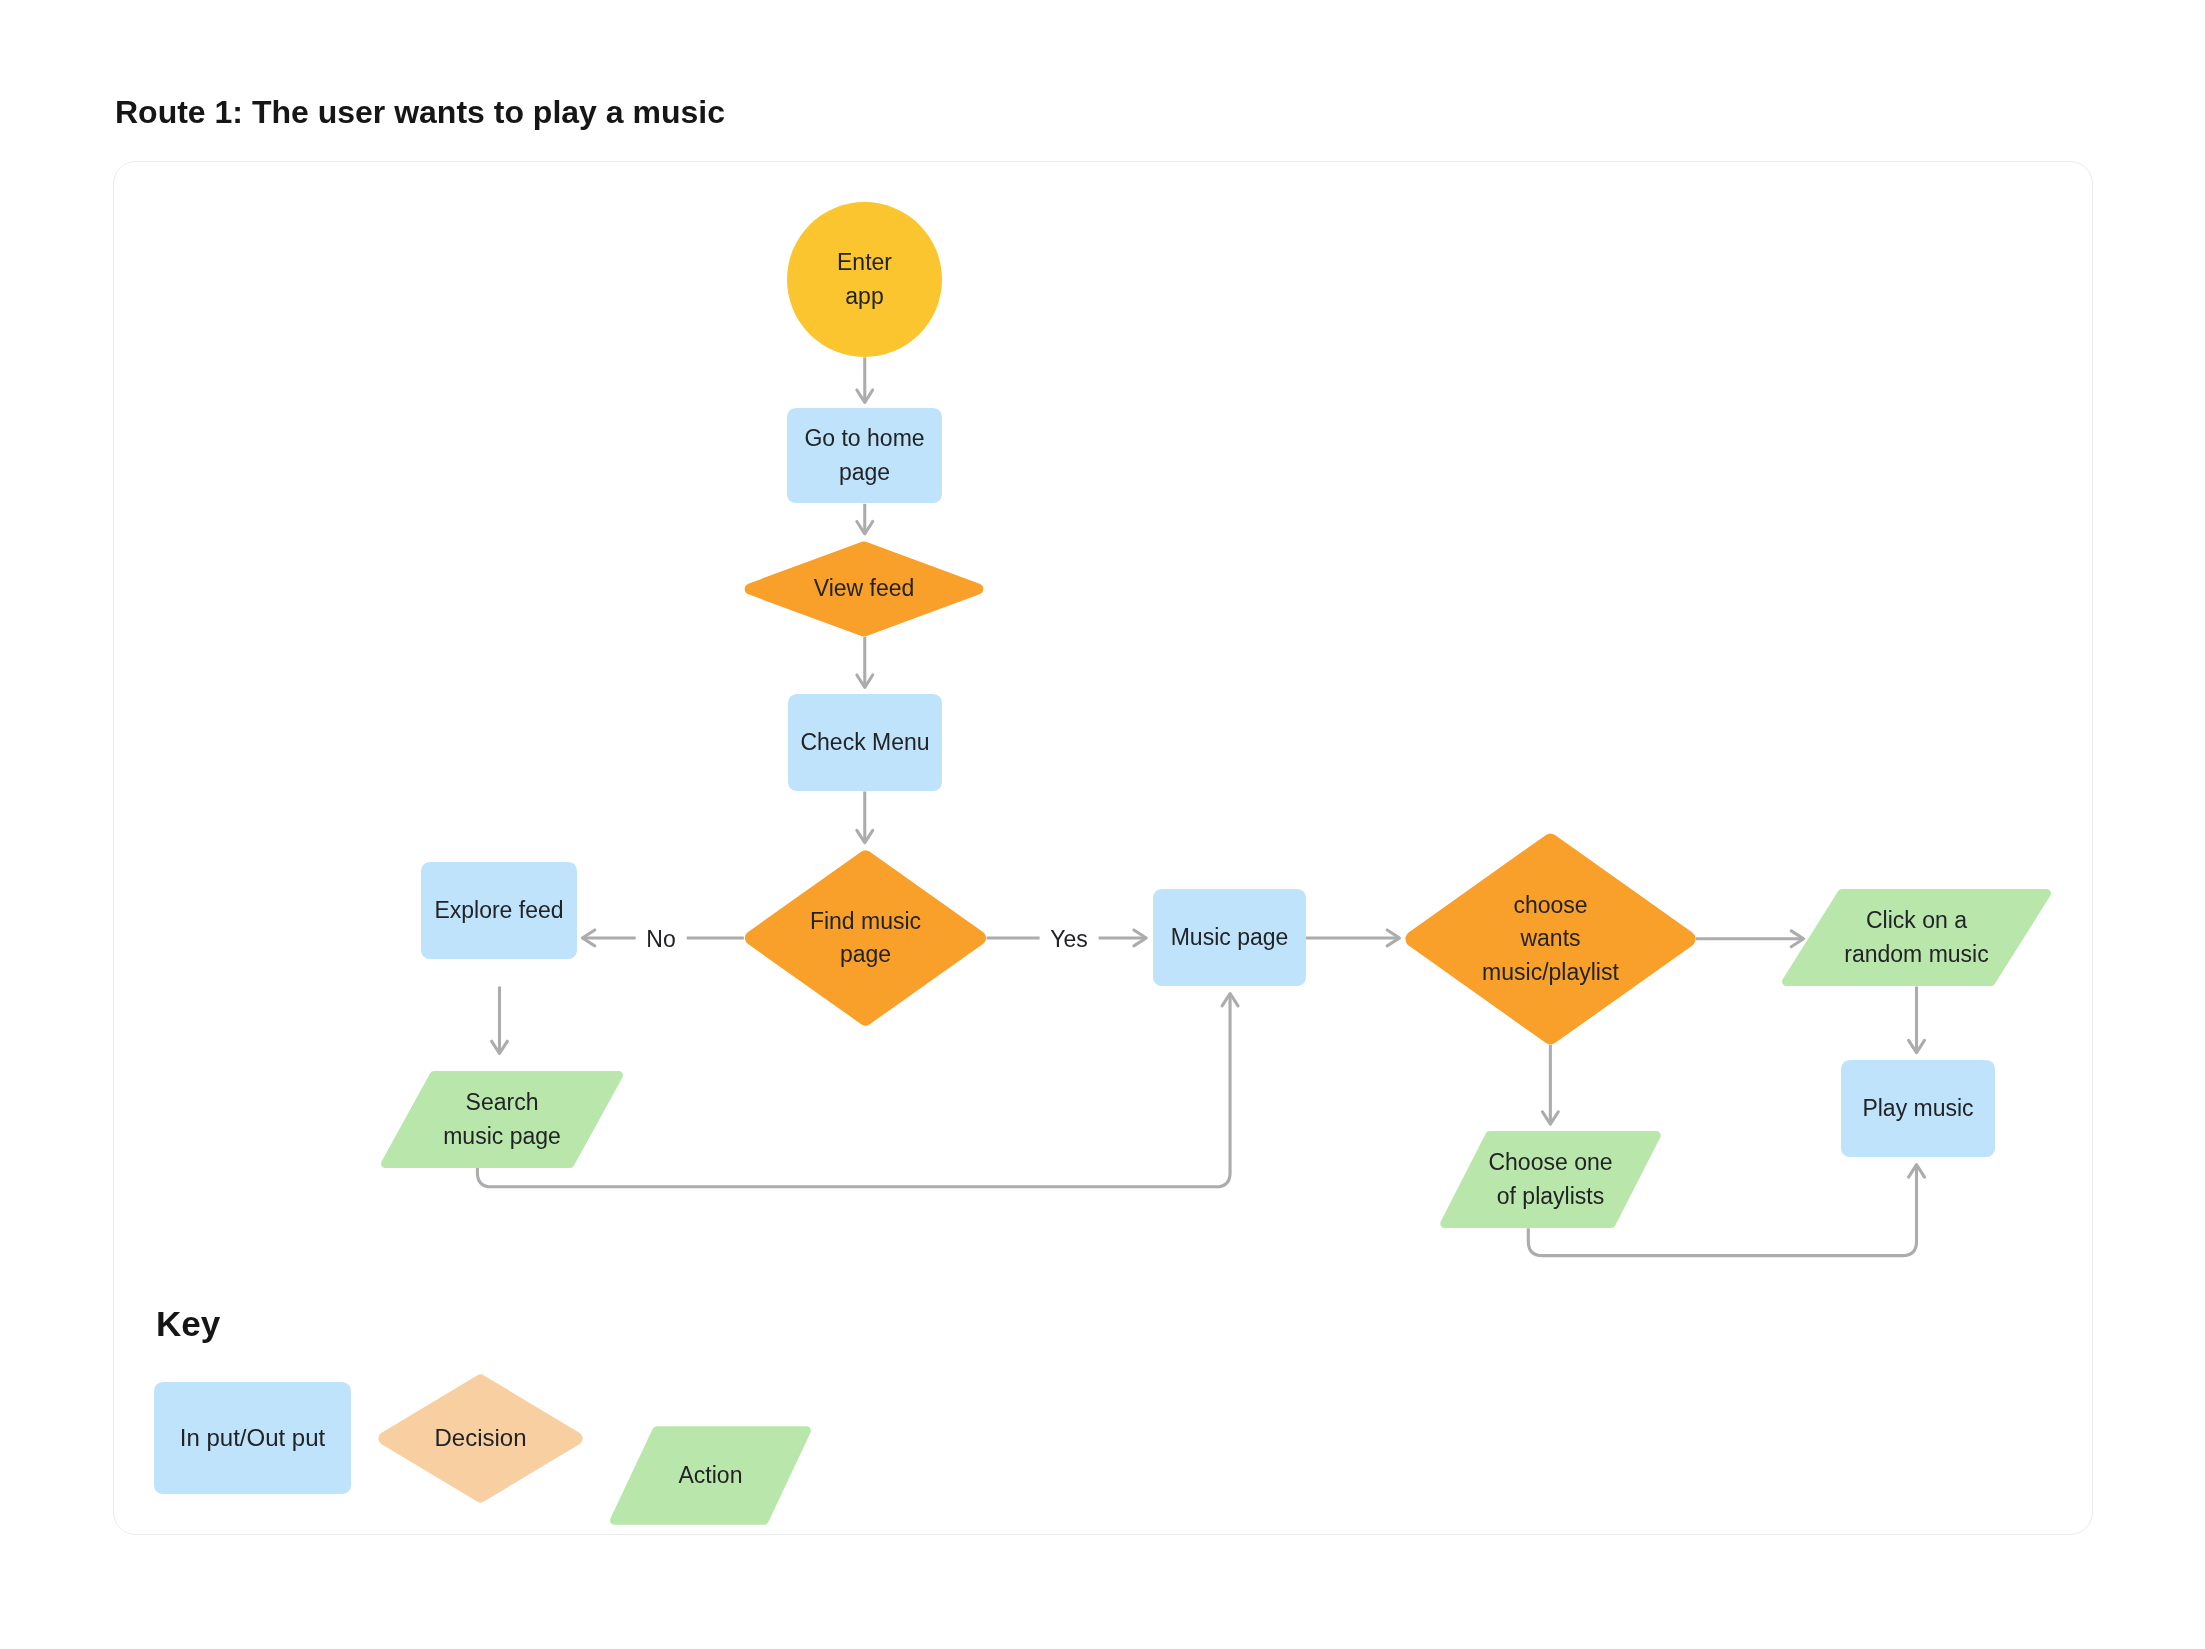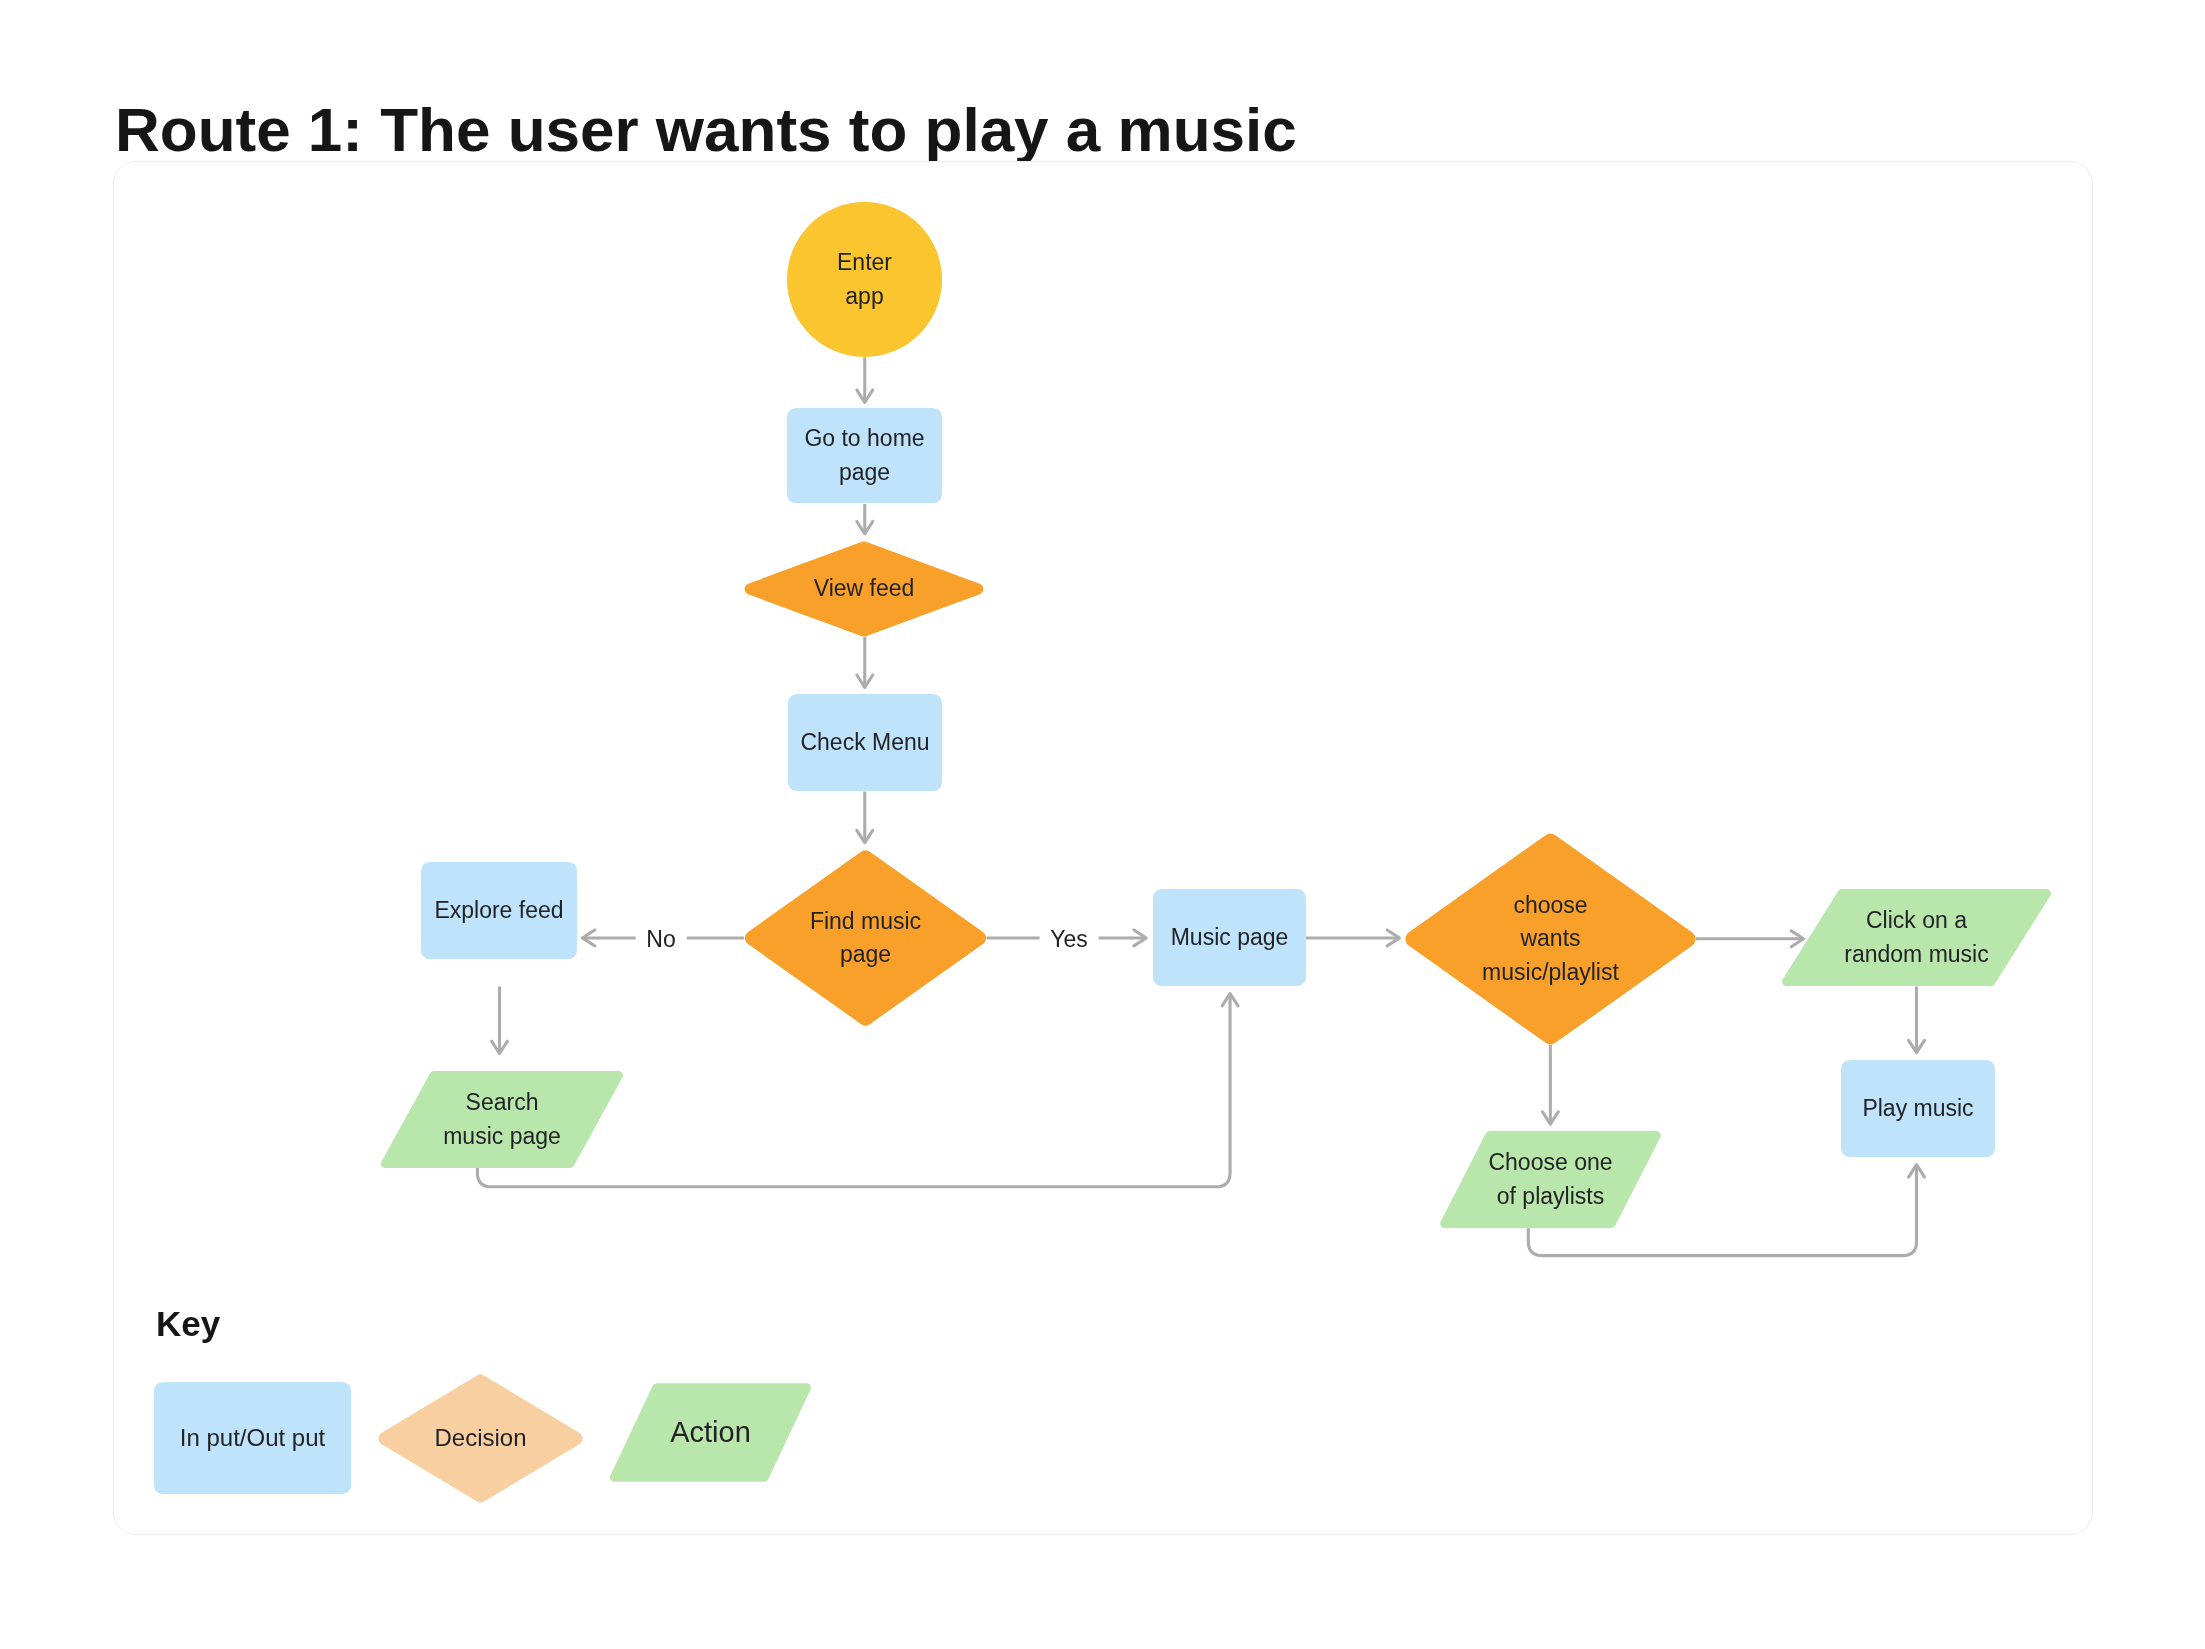--- a/index.html
+++ b/index.html
@@ -3,21 +3,21 @@
 <meta charset="utf-8">
 <style>
   html,body{margin:0;padding:0;background:#ffffff;}
   body{
     width:2206px;height:1650px;position:relative;overflow:hidden;
     font-family:"Liberation Sans","DejaVu Sans",sans-serif;
     color:#1d1d1f;
   }
   .page-title{
     position:absolute;left:115px;top:94px;
-    font-size:62px;font-weight:700;color:#161616;letter-spacing:0;
+    font-size:32px;font-weight:700;color:#161616;letter-spacing:0;
   }
   .panel{
     position:absolute;left:113px;top:161px;width:1980px;height:1374px;
     background:#ffffff;border:1.8px solid #ebebeb;border-radius:23px;
     box-sizing:border-box;
   }
   #connectors{position:absolute;left:0;top:0;z-index:2;}
   #connectors path{stroke:var(--connector,#acacac);stroke-width:3.5;fill:none;}
   .node{
     position:absolute;z-index:3;display:flex;align-items:center;justify-content:center;
@@ -30,21 +30,21 @@
   .circle-node{border-radius:50%;text-align:center;}
   .edge-label{
     position:absolute;z-index:4;transform:translate(-50%,-50%);
     background:#ffffff;padding:1.8px 10.6px;font-size:23px;color:#222326;
   }
   .key-heading{
     position:absolute;left:156px;top:1304px;z-index:3;
     font-size:35px;font-weight:700;color:#161616;
   }
   .key-small{font-size:24px;}
-  .key-action-text{font-size:29px;}
+  .key-action-text{font-size:23px;margin-top:43px;}
 </style>
 </head>
 <body>
 
 <div class="page-title">Route 1: The user wants to play a music</div>
 
 <div class="panel"></div>
 
 <svg id="connectors" width="2206" height="1650" viewBox="0 0 2500 1870">
   <defs>

